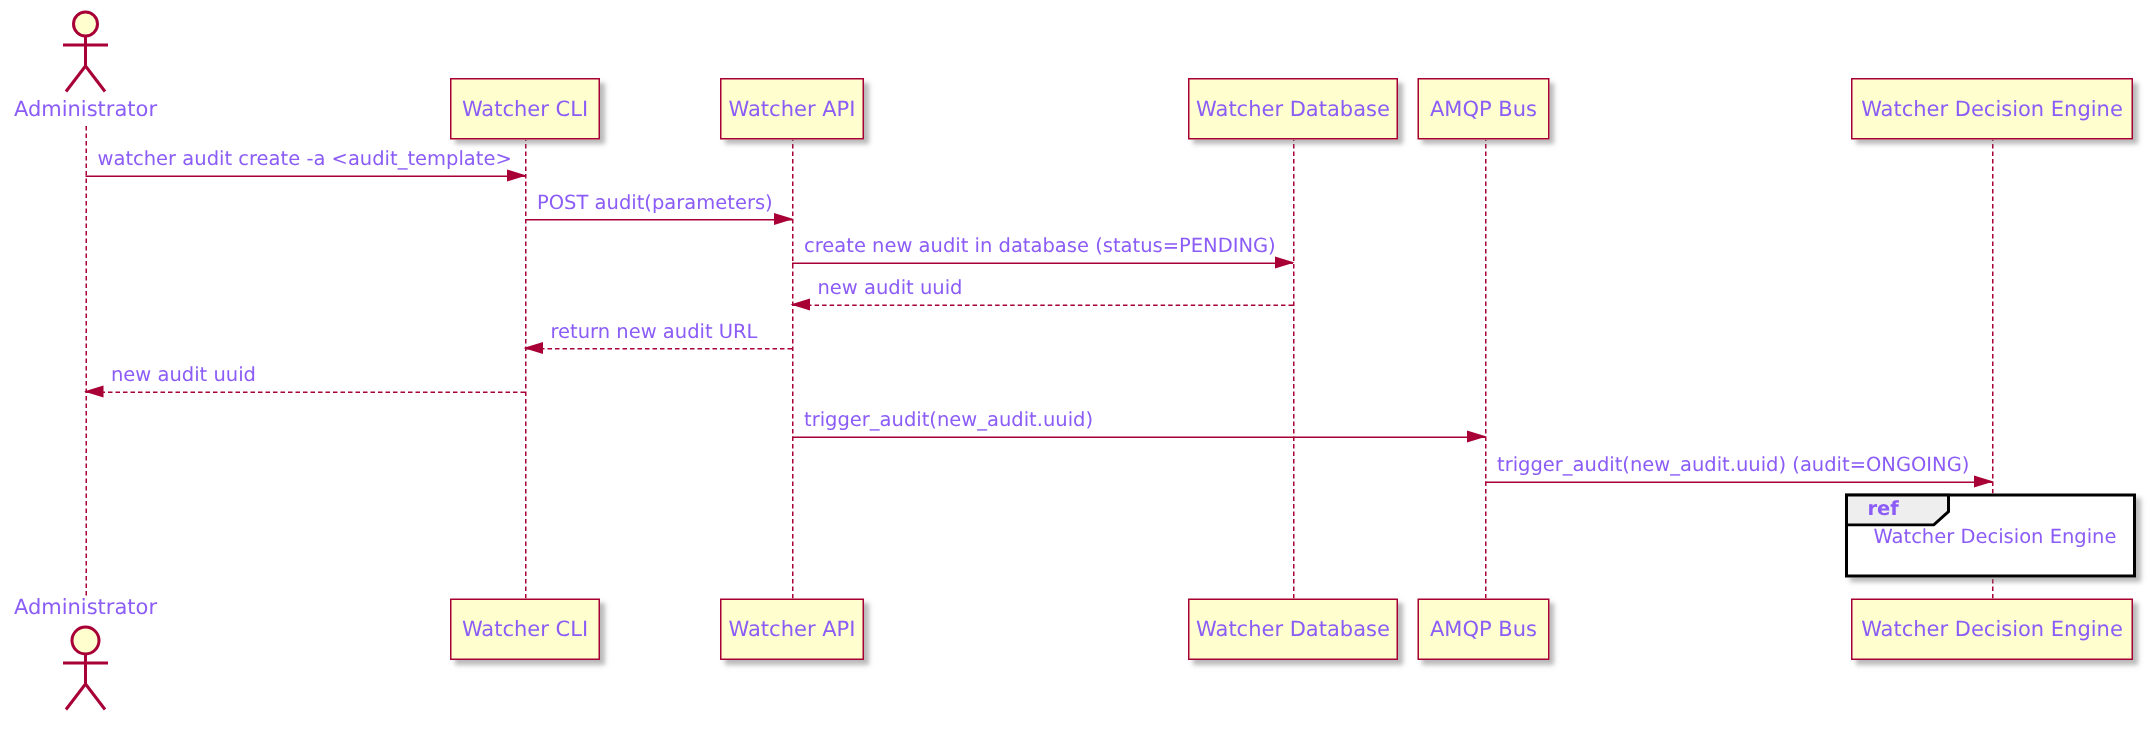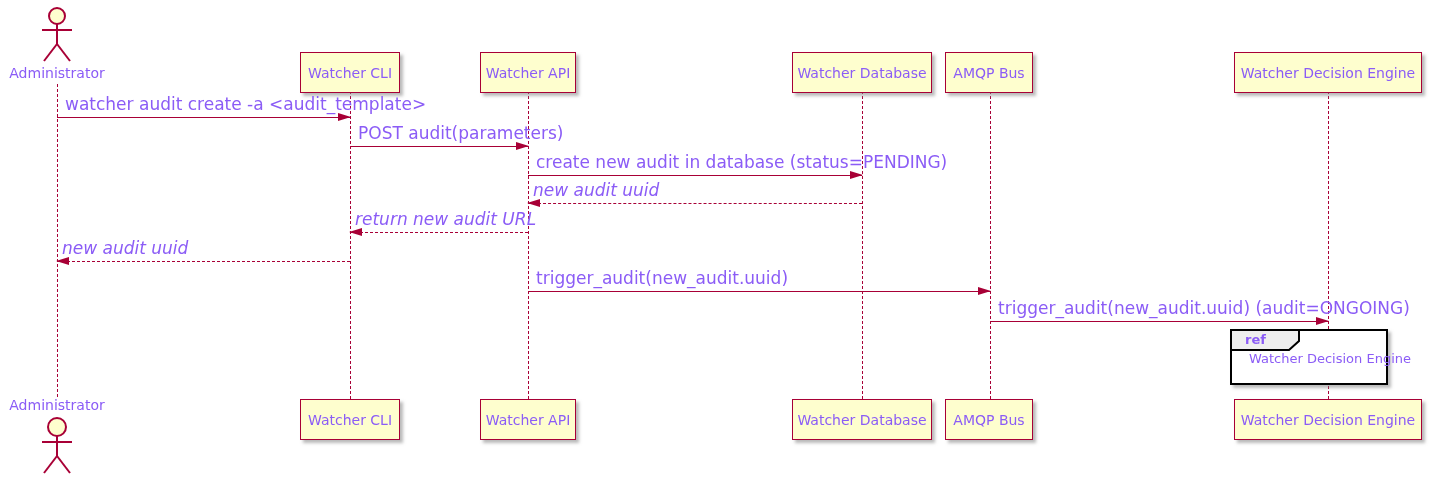--- a/index.html
+++ b/index.html
@@ -32,23 +32,23 @@
   .actor-svg{position:absolute;}
   
   .msg{position:absolute;height:0;}
   .msg .line{
     position:absolute;left:0;right:0;top:-1px;
     border-top:1px solid #A80036;
   }
   .msg.dashed .line{border-top-style:dashed;}
   .msg .label{
     position:absolute;bottom:4px;white-space:nowrap;
-    font-size:17px;left:8px;
+    font-size:13px;left:8px;
   }
-  .msg.dashed .label{left:5px;font-style:italic;}
+  .msg.dashed .label{left:17px;}
   .head{
     position:absolute;width:0;height:0;top:-5px;
     border-top:4.5px solid transparent;
     border-bottom:4.5px solid transparent;
   }
   .head.right{right:-1px;border-left:13px solid #A80036;}
   .head.left{left:-1px;border-right:13px solid #A80036;}
   
   .refbox{
     position:absolute;box-sizing:border-box;
@@ -145,21 +145,21 @@
     <div class="line"></div>
     <div class="head right"></div>
   </div>
 
   <div class="msg solid" style="left:990px;top:322px;width:338px">
     <span class="label">trigger_audit(new_audit.uuid) (audit=ONGOING)</span>
     <div class="line"></div>
     <div class="head right"></div>
   </div>
 
-  <div class="refbox" style="left:1230px;top:329px;width:158px;height:56px">
+  <div class="refbox" style="left:1230px;top:329px;width:194px;height:56px">
     <svg class="ref-head-svg" width="72" height="22" viewBox="0 0 72 22">
       <polygon points="1,1 69,1 69,12 59,21 1,21" fill="#EEEEEE" stroke="#000000" stroke-width="2"></polygon>
     </svg>
     <span class="ref-keyword">ref</span>
     <div class="ref-body">
       <div>Watcher Decision Engine</div>
     </div>
   </div>
 
   <div class="pbox" style="left:300px;top:399px;width:100px">

